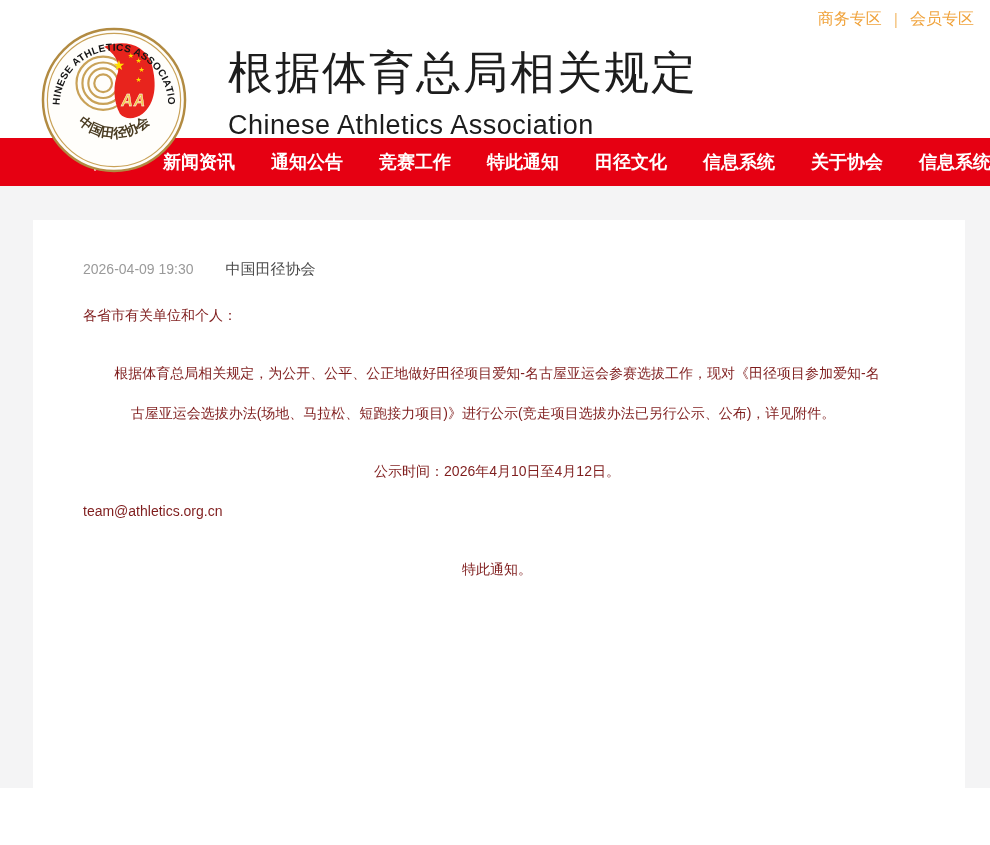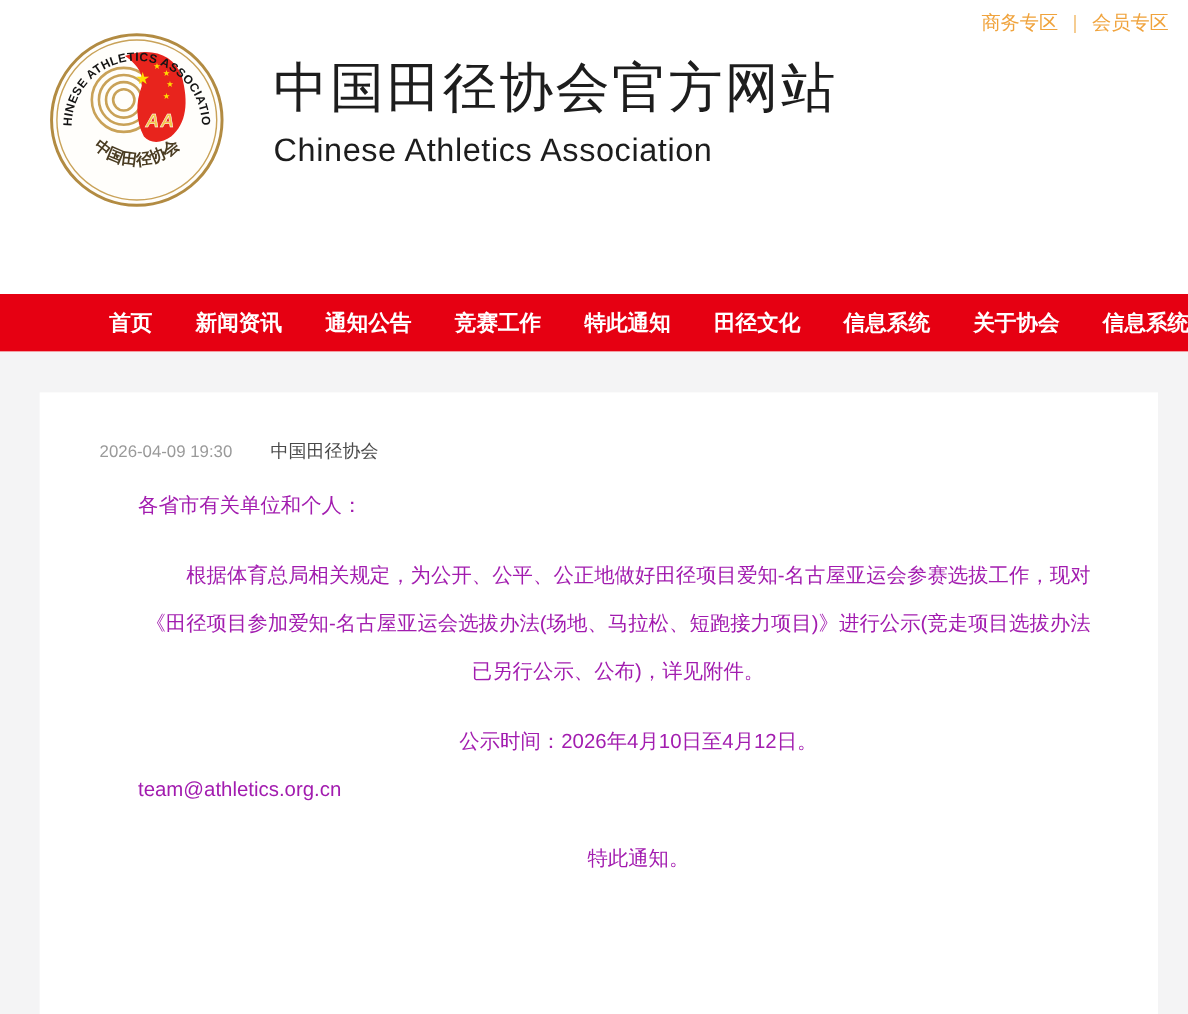--- a/index.html
+++ b/index.html
@@ -5,21 +5,21 @@
   * { box-sizing: border-box; }
   html,body { margin:0; padding:0; }
   body {
     width: 990px; height: 845px; overflow: hidden;
     background: #ffffff;
     font-family: "Liberation Sans", "DejaVu Sans", sans-serif;
     color: #333;
   }
 
   
-  .header { position: relative; height: 245px; background: #fff; text-decoration: underline; }
+  .header { position: relative; height: 138px; background: #fff; text-decoration: underline; }
   .top-links {
     position: absolute; top: 9px; right: 16px;
     font-size: 16px; color: #f0a33c; display: flex; align-items: center; gap: 12px;
   }
   .top-links a { color: #f0a33c; cursor: pointer; text-decoration: none; }
   .top-links .divider { color: #f3c077; }
   .logo { position: absolute; left: 40px; top: 26px; width: 148px; height: 148px; cursor: pointer; }
   .logo svg { width: 100%; height: 100%; display: block; }
   .titles { position: absolute; left: 228px; top: 47px; }
   .site-title {
@@ -46,21 +46,21 @@
   .card {
     background: #ffffff; margin: 0 25px 0 33px; height: 568px;
     padding: 27px 50px 0 50px;
   }
   .article-title {
     margin: 0; font-size: 25px; font-weight: 700; color: #333;
     line-height: 40px; max-width: 772px;
   }
   .meta { margin-top: 13px; font-size: 14px; color: #9a9a9a; }
   .meta .source { color: #4a4a4a; font-size: 15px; margin-left: 28px; }
-  .content { margin-top: 16px; width: 800px; font-size: 17px; color: #a21caf; margin-left: 32px; }
+  .content { margin-top: 16px; width: 800px; font-size: 14px; color: #7f1d1d; }
   .content p { margin: 0 0 18px 0; line-height: 40px; }
   .content p.indent { text-indent: 2em; text-align: center; }
   .content p.cont { margin-top: -18px; }
 </style>
 </head>
 <body>
 
 <div class="header">
   <div class="top-links">
     <a>商务专区</a>
@@ -94,21 +94,21 @@
       <text font-size="10.2" font-weight="bold" fill="#141414" letter-spacing="0.4">
         <textPath href="#lgArcTop" startOffset="50%" text-anchor="middle">CHINESE ATHLETICS ASSOCIATION</textPath>
       </text>
       <text font-size="13.5" font-weight="bold" fill="#4a3c22">
         <textPath href="#lgArcBot" startOffset="50%" text-anchor="middle">中国田径协会</textPath>
       </text>
     </svg>
   </div>
 
   <div class="titles">
-    <div class="site-title">中国田径协会官方网站</div>
+    <div class="site-title">根据体育总局相关规定</div>
     <div class="site-subtitle">Chinese Athletics Association</div>
   </div>
 </div>
 
 <div class="nav">
 
 <a class="nav-item">首页</a>
     <a class="nav-item">新闻资讯</a>
     <a class="nav-item">通知公告</a>
     <a class="nav-item">竞赛工作</a>

